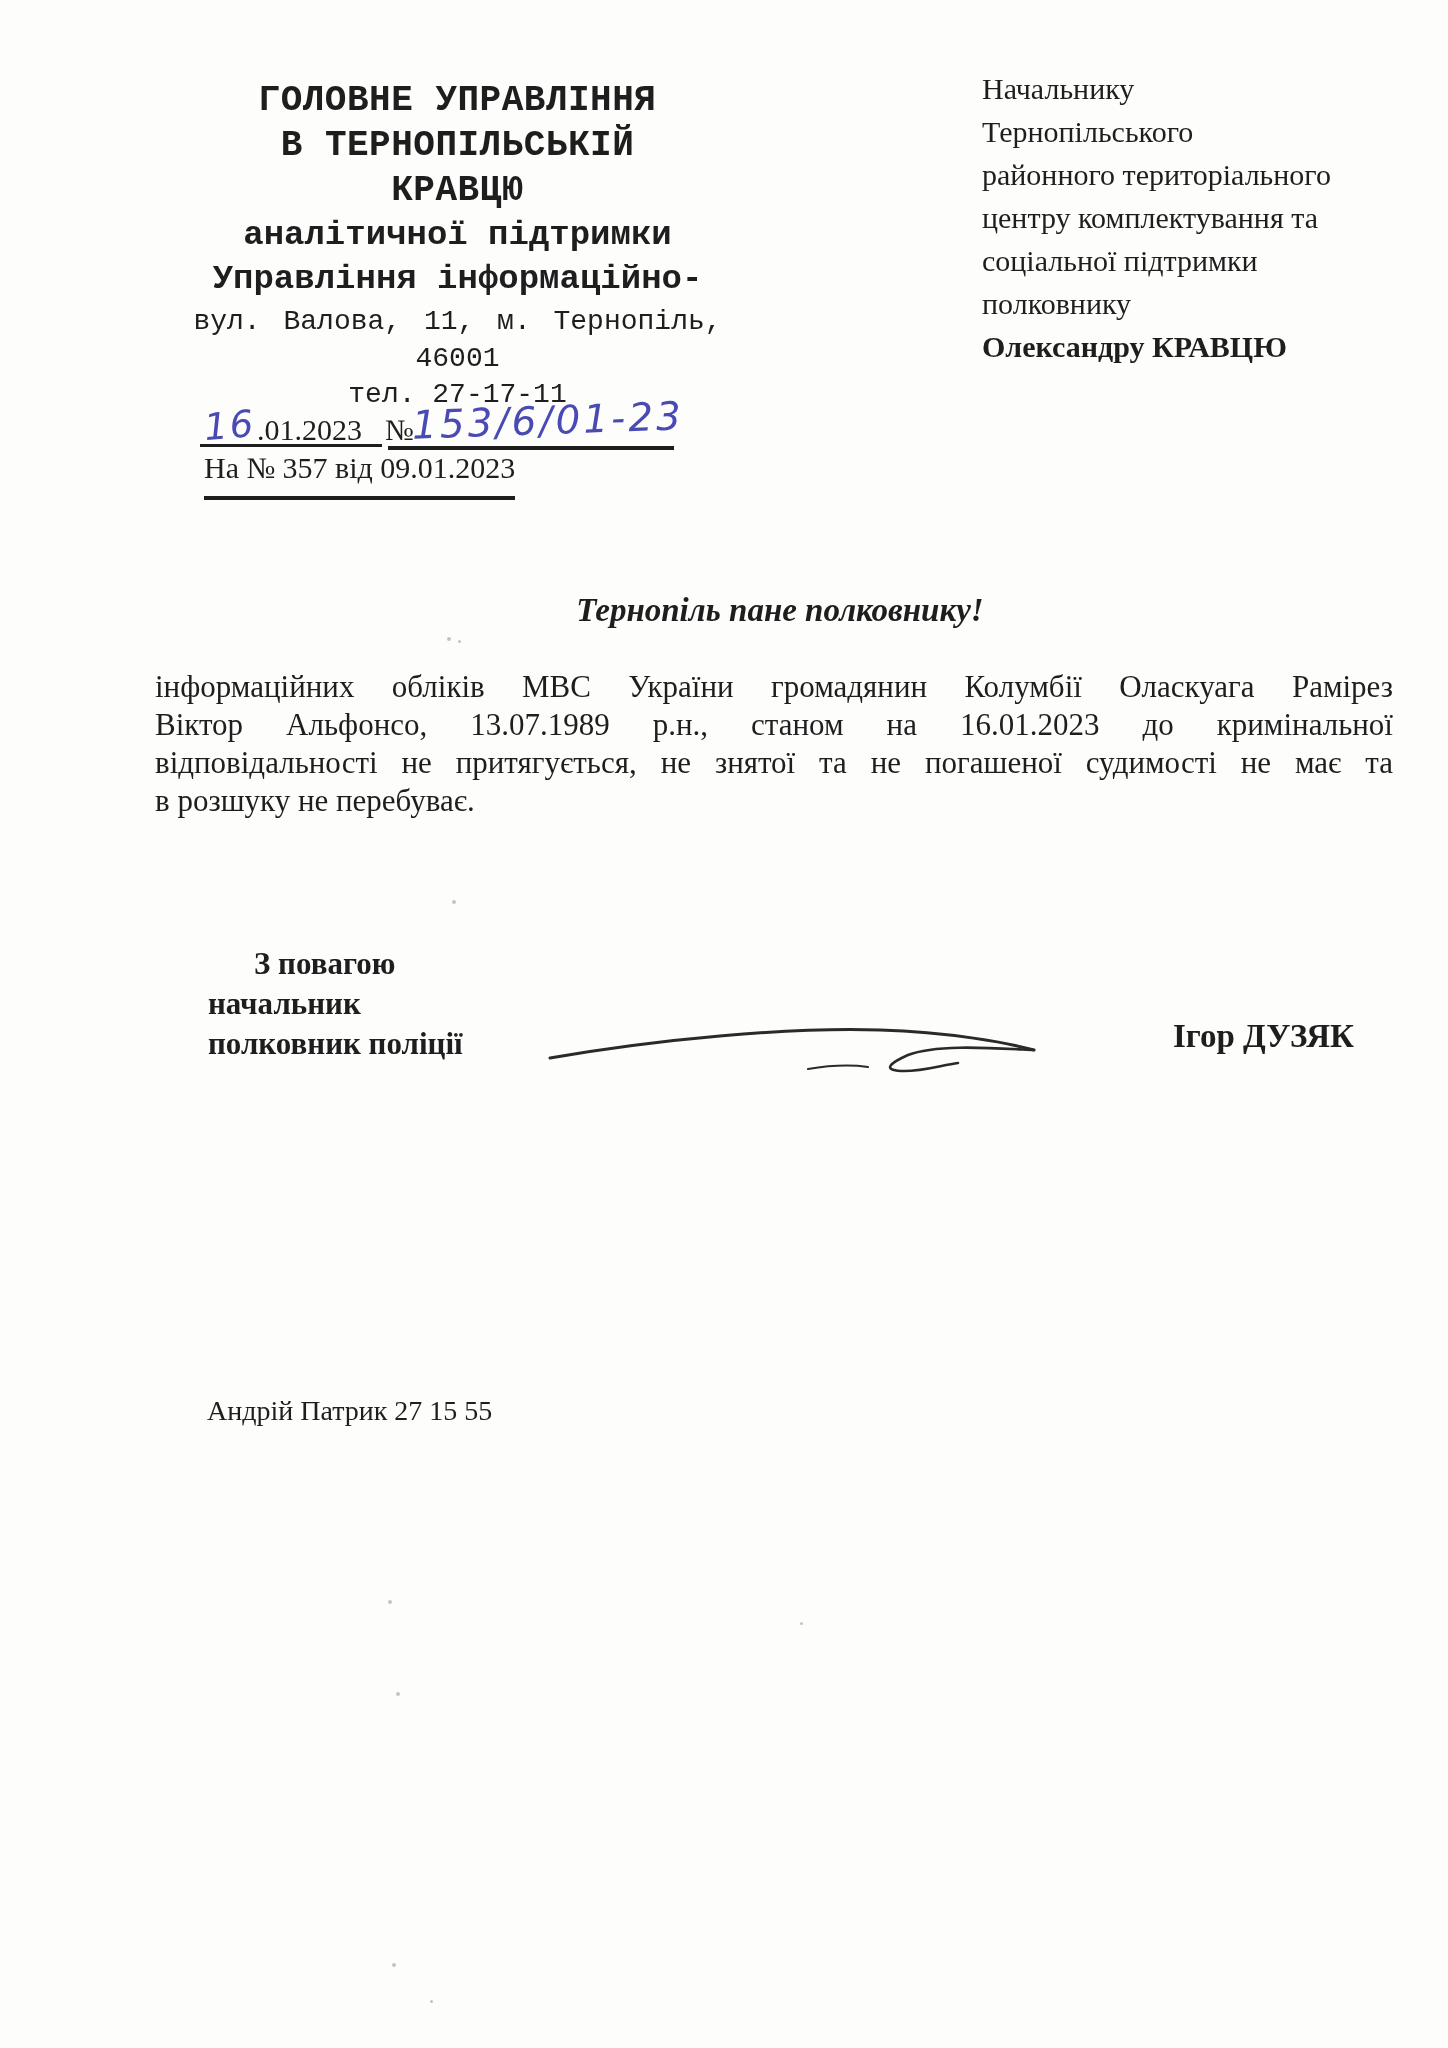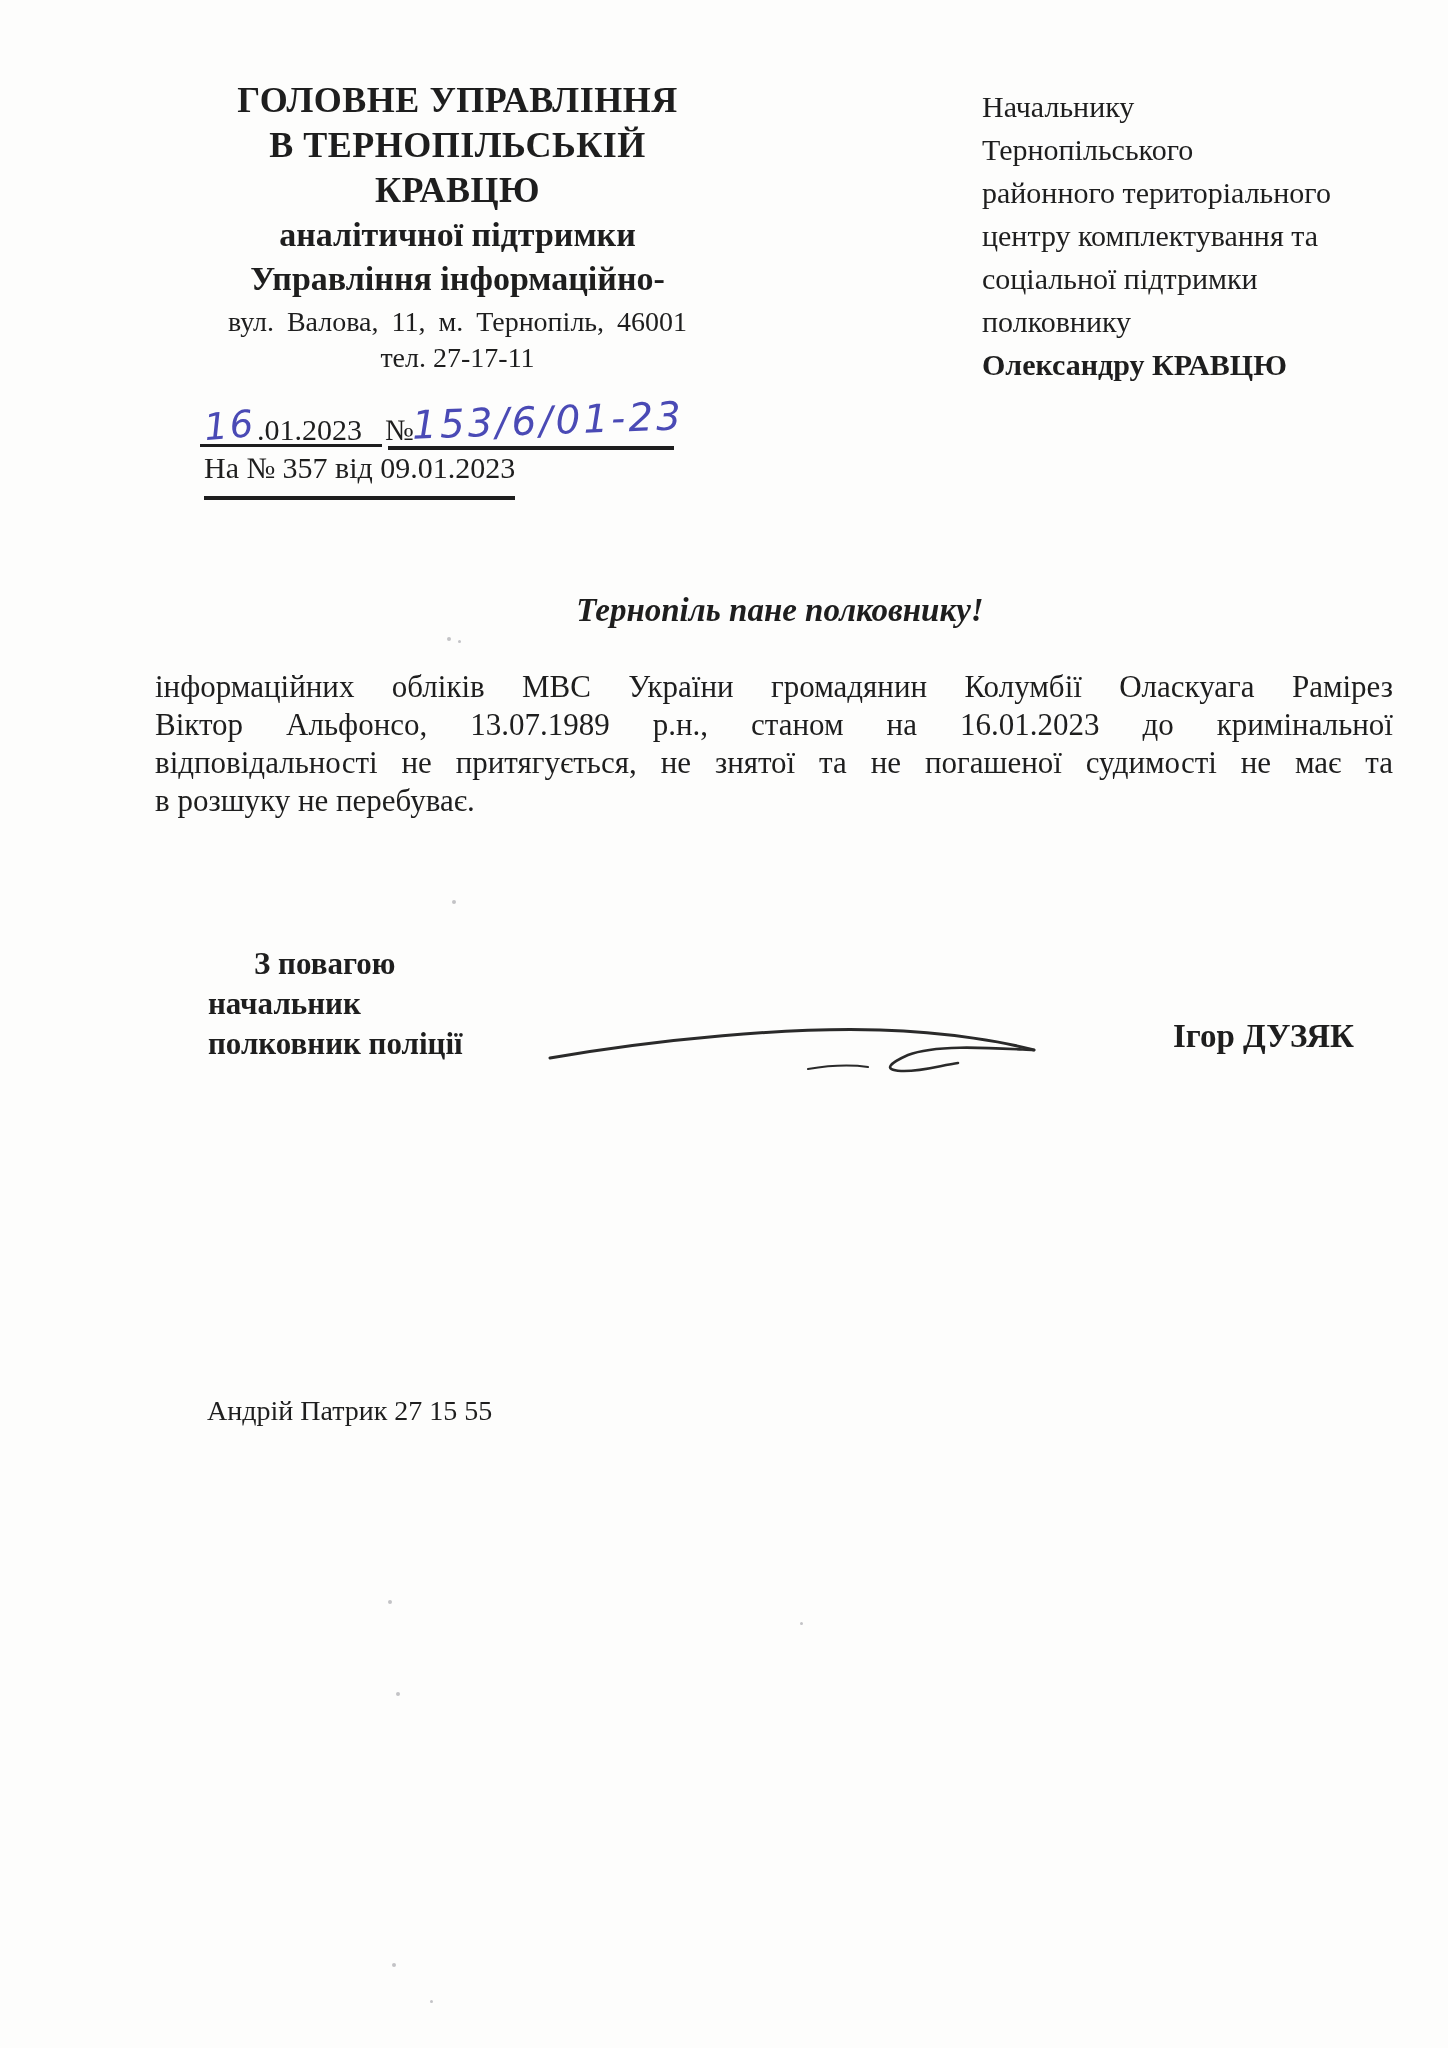--- a/index.html
+++ b/index.html
@@ -17,20 +17,21 @@
     overflow: hidden;
   }
 
   
   .letterhead {
     position: absolute;
     left: 175px;
     top: 78px;
     width: 565px;
     text-align: center;
+    font-family: Liberation Mono, monospace;
   }
   .org-line {
     font-weight: bold;
     font-size: 36px;
     line-height: 45px;
     letter-spacing: 0.5px;
   }
   .dept-line {
     font-weight: bold;
     font-size: 34px;
@@ -105,21 +106,21 @@
     font-size: 30px;
     border-bottom: 4px solid #1e1e1e;
     padding-bottom: 11px;
     white-space: nowrap;
   }
 
   
   .recipient {
     position: absolute;
     left: 982px;
-    top: 85px;
+    top: 67px;
     width: 430px;
     font-family: Liberation Serif, serif;
   }
   .recipient-line {
     font-size: 30px;
     line-height: 43px;
   }
   .recipient-name {
     font-size: 30px;
     line-height: 43px;

